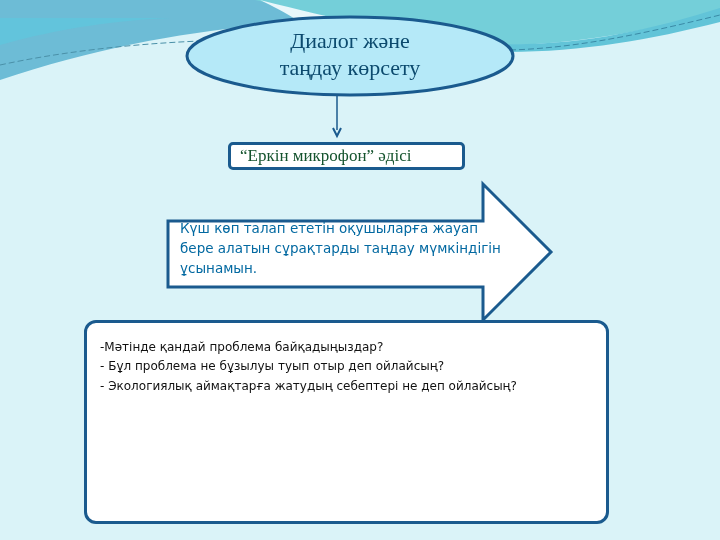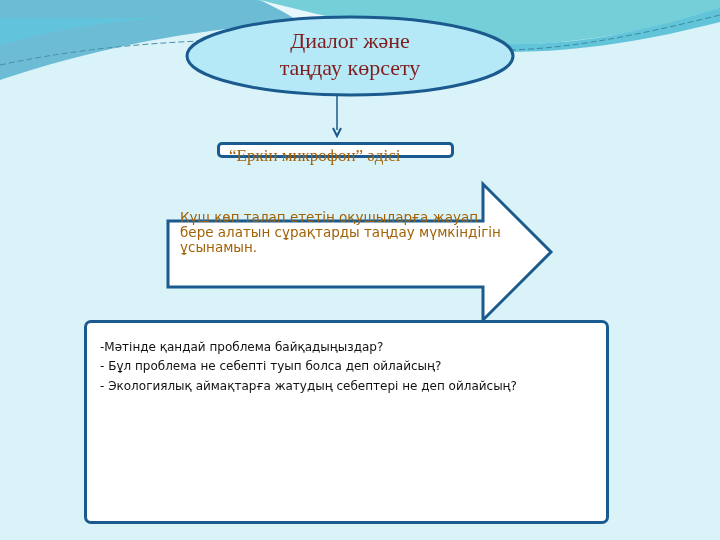--- a/index.html
+++ b/index.html
@@ -21,57 +21,57 @@
     }
     .ellipse-text {
       position: absolute;
       left: 190px;
       top: 27px;
       width: 320px;
       text-align: center;
       font-family: "Liberation Serif", serif;
       font-size: 22px;
       line-height: 27px;
-      color: #7f1d1d;
+      color: #0c4a6e;
     }
     .method-box {
       position: absolute;
-      left: 217px;
+      left: 228px;
       top: 142px;
       width: 237px;
-      height: 16px;
+      height: 28px;
       background: #ffffff;
       border: 3px solid #1a5a8e;
       border-radius: 5px;
       box-sizing: border-box;
       font-family: "Liberation Serif", serif;
       font-size: 17px;
       line-height: 22px;
       padding-left: 9px;
-      color: #a16207;
+      color: #14532d;
     }
     .arrow-text {
       position: absolute;
       left: 180px;
-      top: 210px;
+      top: 218px;
       width: 330px;
       font-family: "DejaVu Sans", sans-serif;
       font-size: 13.5px;
-      line-height: 15px;
-      color: #a16207;
+      line-height: 20px;
+      color: #0369a1;
     }
     .questions-box {
       position: absolute;
       left: 84px;
       top: 320px;
       width: 525px;
       height: 204px;
       background: #ffffff;
       border: 3px solid #1a5a8e;
-      border-radius: 7px;
+      border-radius: 12px;
       box-sizing: border-box;
       padding: 15px 12px 0 13px;
       font-family: "DejaVu Sans", sans-serif;
       font-size: 12px;
       line-height: 19.3px;
       color: #111;
     }
     .questions-box .q {
       display: block;
     }
@@ -106,15 +106,15 @@
 </div>
 
 <div class="method-box">
   <span>“Еркін микрофон” әдісі</span>
 </div>
 
 <div class="arrow-text">Күш көп талап ететін оқушыларға  жауап бере алатын  сұрақтарды таңдау мүмкіндігін ұсынамын.</div>
 
 <div class="questions-box">
   <span class="q">-Мәтінде қандай проблема байқадыңыздар?</span>
-  <span class="q">- Бұл проблема не себепті туып болса деп ойлайсың?</span>
+  <span class="q">- Бұл проблема не бұзылуы туып отыр деп ойлайсың?</span>
   <span class="q">- Экологиялық аймақтарға жатудың себептері не деп ойлайсың?</span>
 </div>
 
 </body></html>

